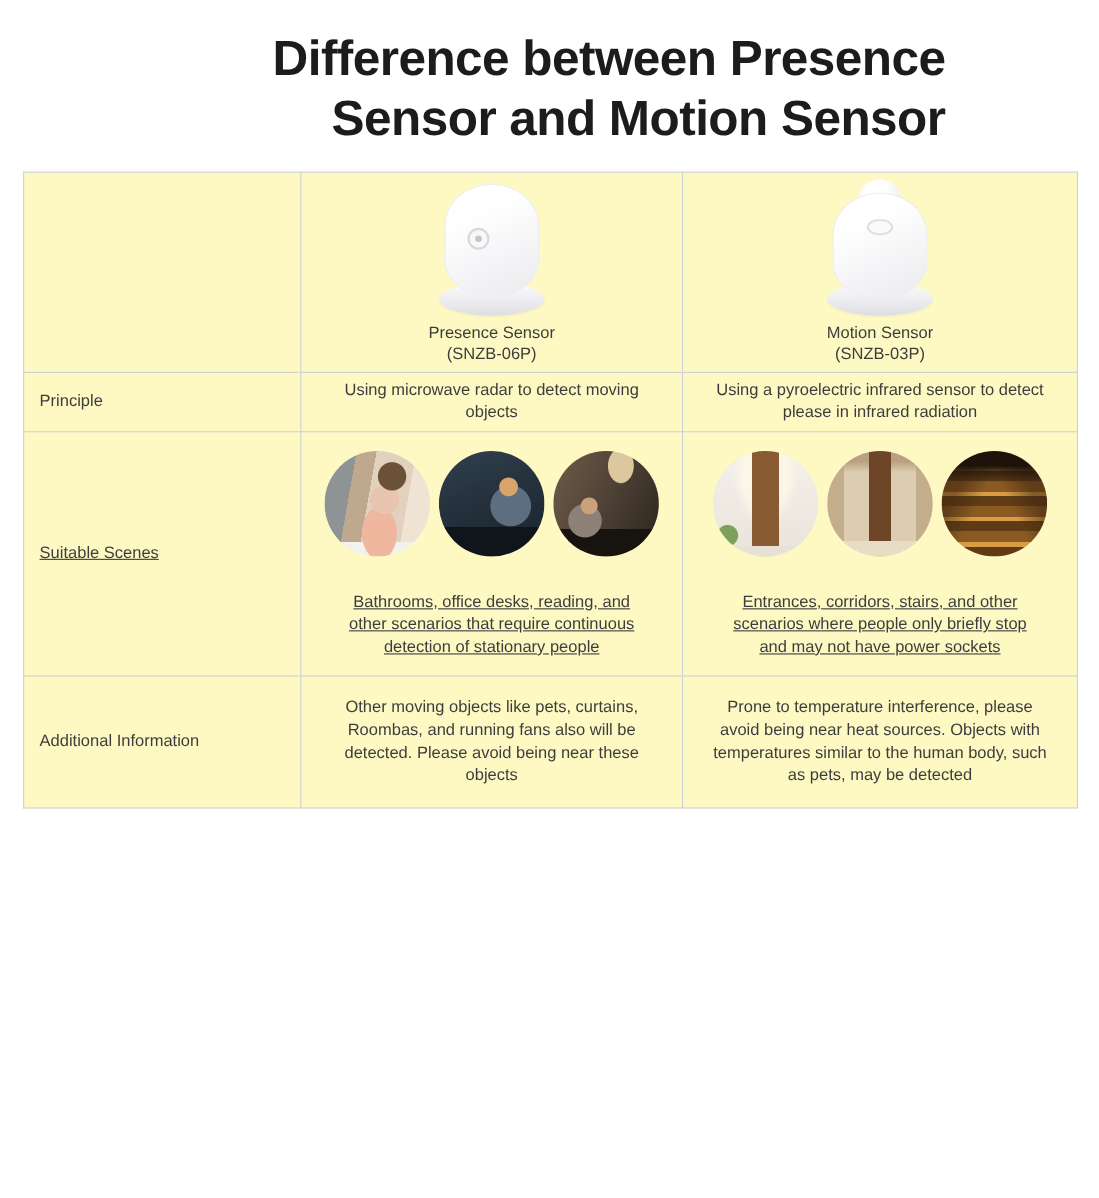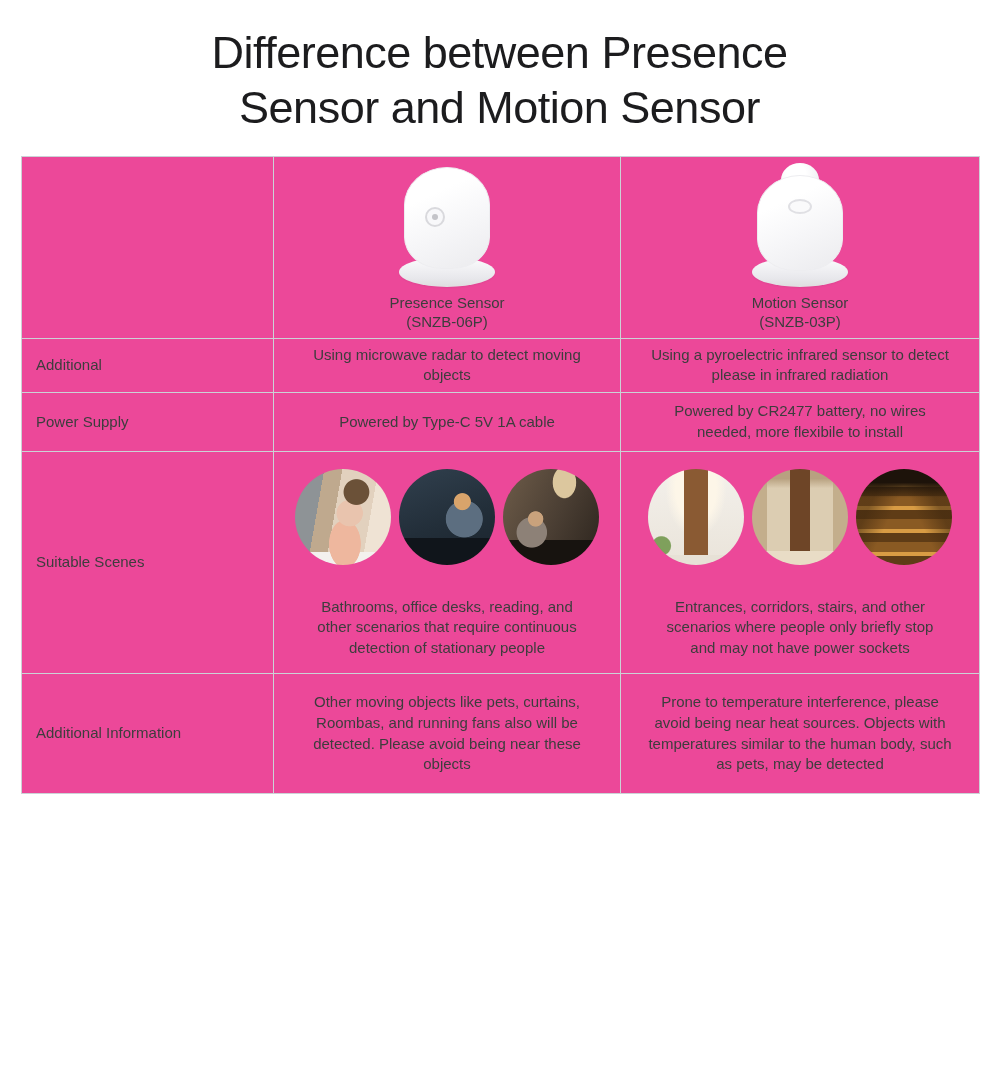--- a/index.html
+++ b/index.html
@@ -7,50 +7,50 @@
   body {
     width: 999px;
     font-family: "Liberation Sans", "DejaVu Sans", sans-serif;
     color: #3d3d3d;
   }
   .page { width: 999px; min-height: 1089px; background: #fff; }
 
   h1.page-title {
     margin: 26px auto 20px;
     max-width: 720px;
-    text-align: center;
+    text-align: right;
     font-size: 45px;
     line-height: 1.22;
-    font-weight: 400;
+    font-weight: 700;
     color: #1c1c1e;
     letter-spacing: -0.5px;
   }
 
   table.cmp {
     border-collapse: collapse;
     table-layout: fixed;
     width: 958px;
     margin-left: 21px;
-    background: #ec4899;
+    background: #fef9c3;
   }
   table.cmp td {
     border: 1px solid #ccd2d6;
     vertical-align: middle;
     font-size: 15px;
     line-height: 1.38;
     color: #3d3d3d;
   }
   .col-label { width: 252px; }
   .col-presence { width: 347px; }
   .col-motion { width: 359px; }
 
   tr.r-header { height: 179px; }
   tr.r-spec { height: 52px; }
   tr.r-power { height: 59px; }
-  tr.r-scenes { height: 222px; }
+  tr.r-scenes { height: 222px; text-decoration: underline; }
   tr.r-info { height: 120px; }
 
   td.label-cell { text-align: left; padding: 6px 14px; }
   td.value-cell { text-align: center; padding: 6px 26px; }
   td.header-cell { text-align: center; padding: 6px 10px; vertical-align: middle; }
 
   .product-name, .product-model { font-size: 15px; color: #3d3d3d; line-height: 1.3; }
 
   
   .device { position: relative; width: 120px; height: 124px; margin: 2px auto 4px; }
@@ -184,34 +184,29 @@
             <div class="dev-body"></div>
             <div class="dev-btn"></div>
           </div>
           <div class="product-name">Motion Sensor</div>
           <div class="product-model">(SNZB-03P)</div>
         </td>
       </tr>
 
 
       <tr class="r-spec">
-        <td class="label-cell">Additional</td>
+        <td class="label-cell">Principle</td>
         <td class="value-cell">Using microwave radar to detect moving objects</td>
         <td class="value-cell">Using a pyroelectric infrared sensor to detect please in infrared radiation</td>
       </tr>
 
 
 
 
 
-      <tr class="r-power">
-        <td class="label-cell">Power Supply</td>
-        <td class="value-cell">Powered by Type-C 5V 1A cable</td>
-        <td class="value-cell">Powered by CR2477 battery, no wires needed, more flexibile to install</td>
-      </tr>
 
       <tr class="r-scenes">
         <td class="label-cell">Suitable Scenes</td>
         <td class="value-cell scenes-cell">
           <div class="scene-circles">
             <div class="scene-circle scene-bathroom"></div>
             <div class="scene-circle scene-office"></div>
             <div class="scene-circle scene-reading"></div>
           </div>
           <div class="scene-caption">Bathrooms, office desks, reading, and other scenarios that require continuous detection of stationary people</div>

